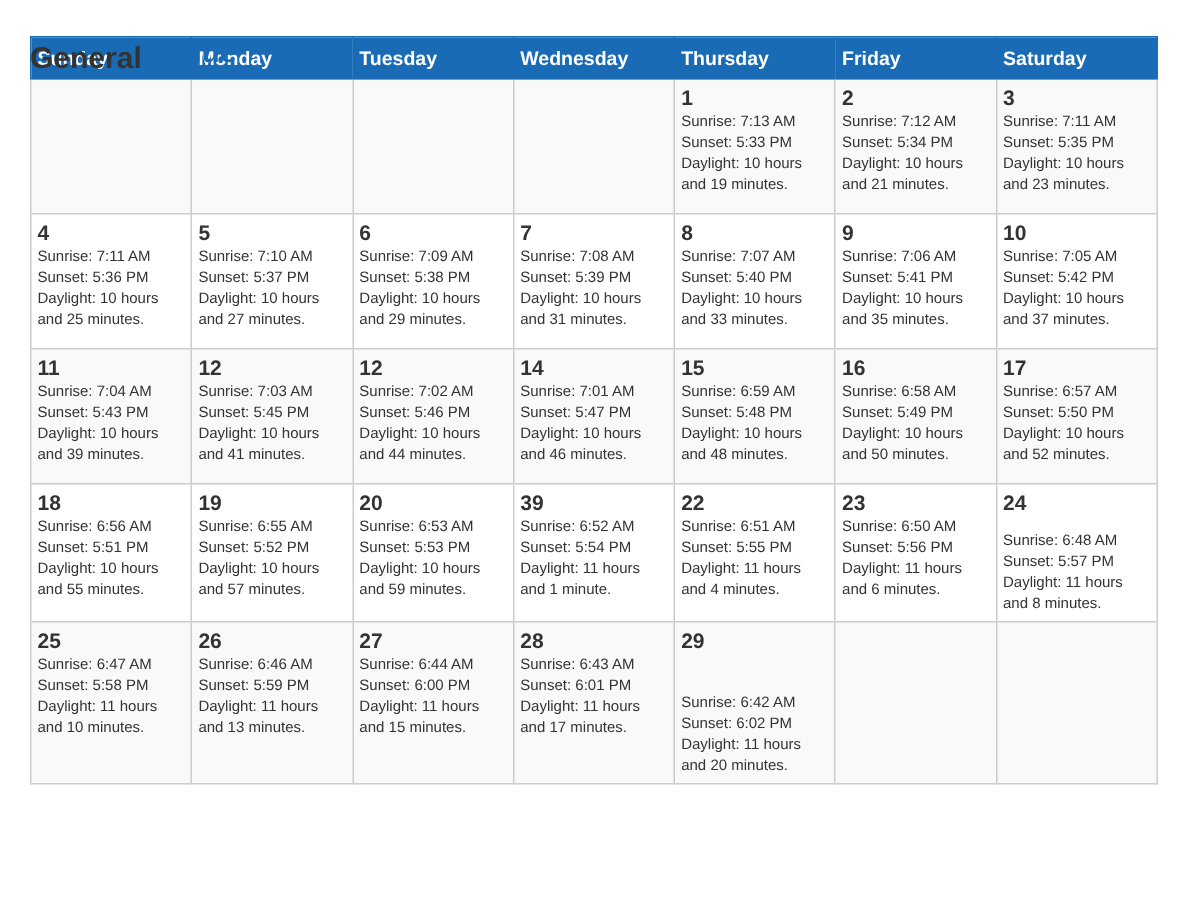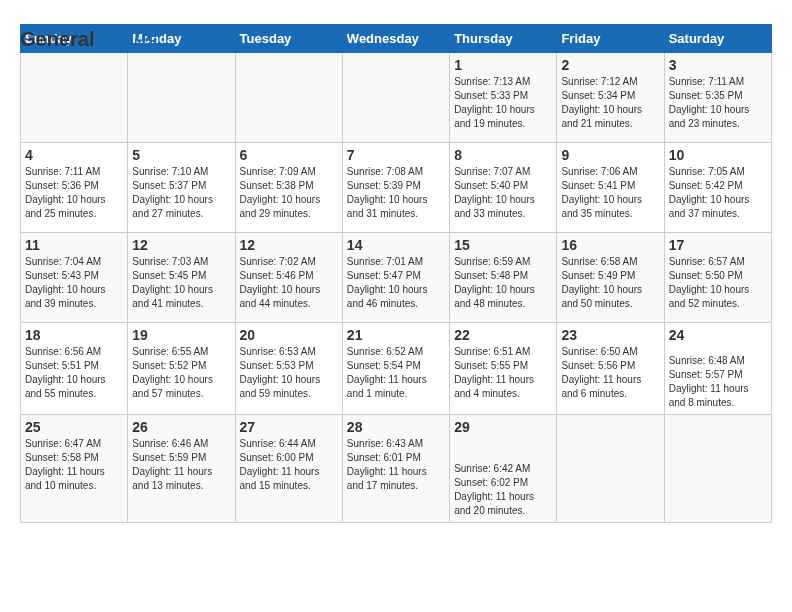--- a/index.html
+++ b/index.html
@@ -244,21 +244,21 @@
 and 57 minutes.</div>
         </td>
         <td>
           <div class="day-number">20</div>
           <div class="day-info" style="white-space: pre-line;">Sunrise: 6:53 AM
 Sunset: 5:53 PM
 Daylight: 10 hours
 and 59 minutes.</div>
         </td>
         <td>
-          <div class="day-number">21</div>
+          <div class="day-number">39</div>
           <div class="day-info" style="white-space: pre-line;">Sunrise: 6:52 AM
 Sunset: 5:54 PM
 Daylight: 11 hours
 and 1 minute.</div>
         </td>
         <td>
           <div class="day-number">22</div>
           <div class="day-info" style="white-space: pre-line;">Sunrise: 6:51 AM
 Sunset: 5:55 PM
 Daylight: 11 hours

